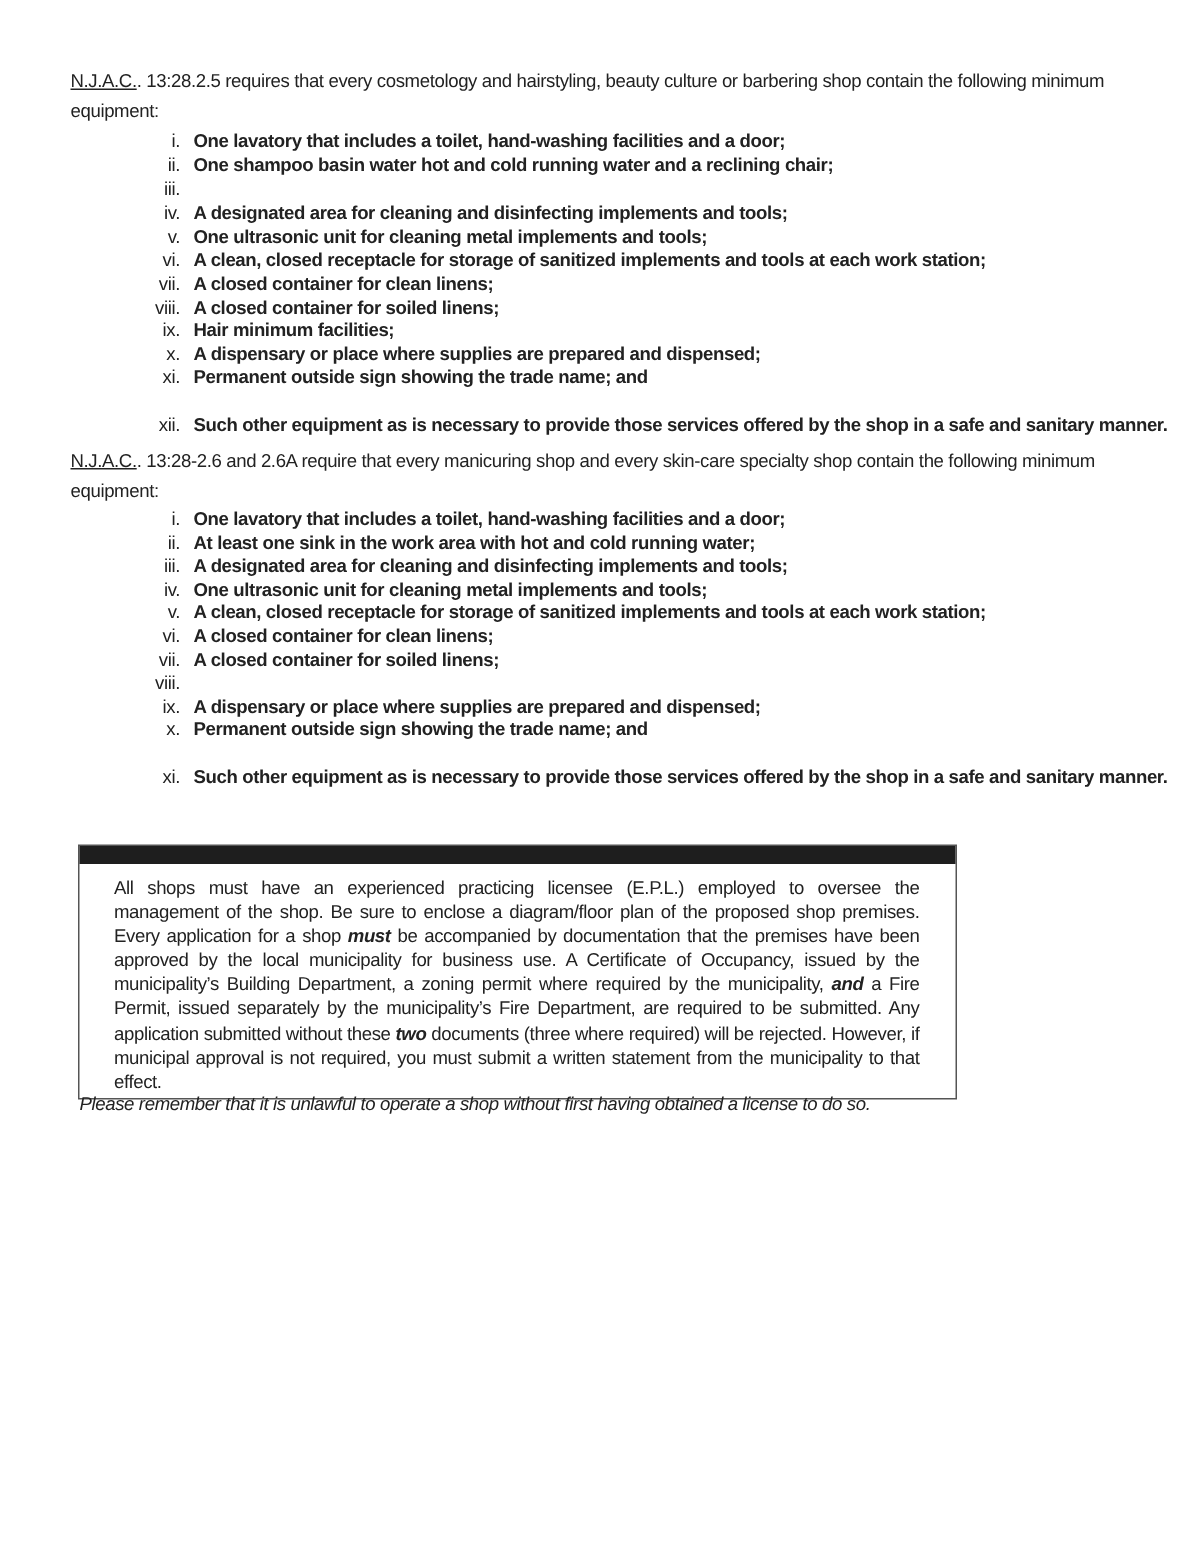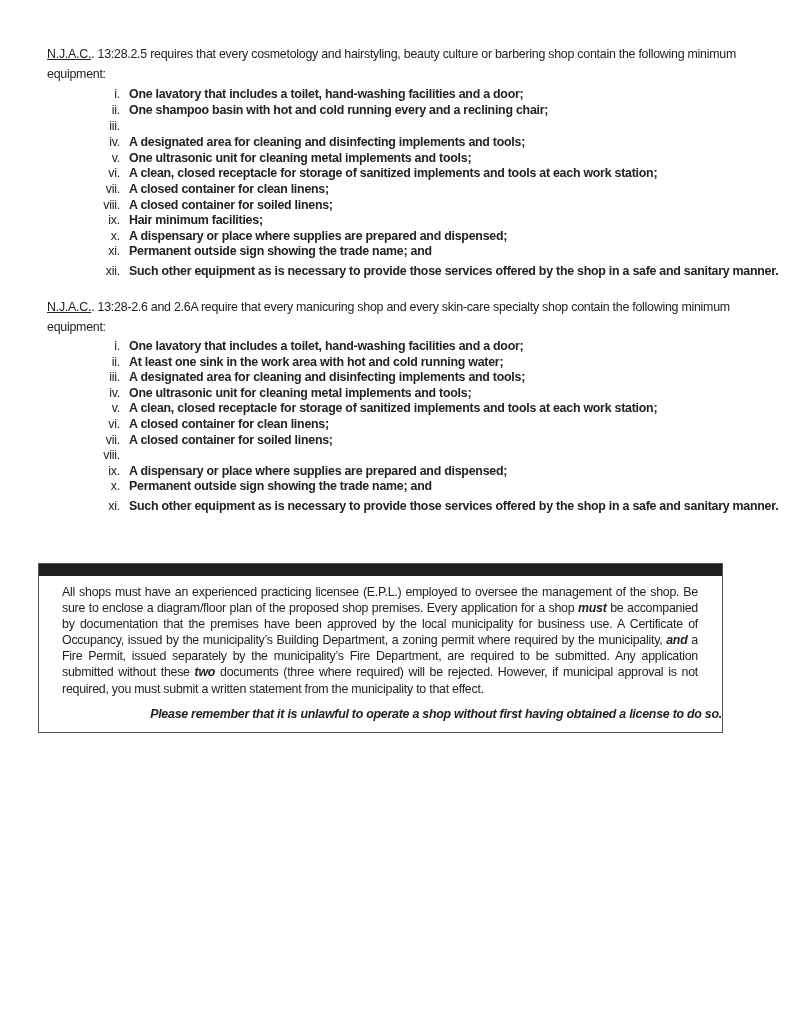--- a/index.html
+++ b/index.html
@@ -46,68 +46,68 @@
       left: 0;
       width: 73px;
       text-align: right;
     }
     .list li .txt {
       position: absolute;
       left: 82px;
       font-weight: bold;
     }
     .list li.last {
-      margin-top: 4px;
+      margin-top: 16px;
     }
     .notice-box {
       position: absolute;
-      left: 38px;
+      left: 52px;
       top: 563px;
-      width: 685px;
+      width: 586px;
       height: 170px;
       border: 1.5px solid #555555;
       box-sizing: border-box;
     }
     .notice-bar {
       height: 12px;
       background: #1e1e1e;
     }
     .notice-body {
       padding: 8px 24px 0 23px;
       line-height: 16.1px;
       text-align: justify;
       font-size: 12.4px;
     }
     .notice-body b {
       font-style: italic;
       font-weight: bold;
     }
     .notice-footer {
-      margin-top: 10px;
-      text-align: right;
-      font-weight: bold;
+      margin-top: 0;
+      text-align: left;
+      font-weight: normal;
       font-style: italic;
       font-size: 12.4px;
     }
   </style>
 </head>
 <body>
 
 <div class="para" style="top:44px;">
   <span class="cite">N.J.A.C.</span><span>. 13:28.2.5 requires that every cosmetology and hairstyling, beauty culture or barbering shop contain the following minimum equipment:</span>
 </div>
 
 <ul class="list" style="top:87px;">
   <li>
       <span class="num">i.</span>
       <span class="txt">One lavatory that includes a toilet, hand-washing facilities and a door;</span>
     </li>
   <li>
       <span class="num">ii.</span>
-      <span class="txt">One shampoo basin with hot and cold running every and a reclining chair;</span>
+      <span class="txt">One shampoo basin water hot and cold running water and a reclining chair;</span>
     </li>
   <li style="height:17px;line-height:17px;">
       <span class="num">iii.</span>
     </li>
   <li>
       <span class="num">iv.</span>
       <span class="txt">A designated area for cleaning and disinfecting implements and tools;</span>
     </li>
   <li>
       <span class="num">v.</span>

